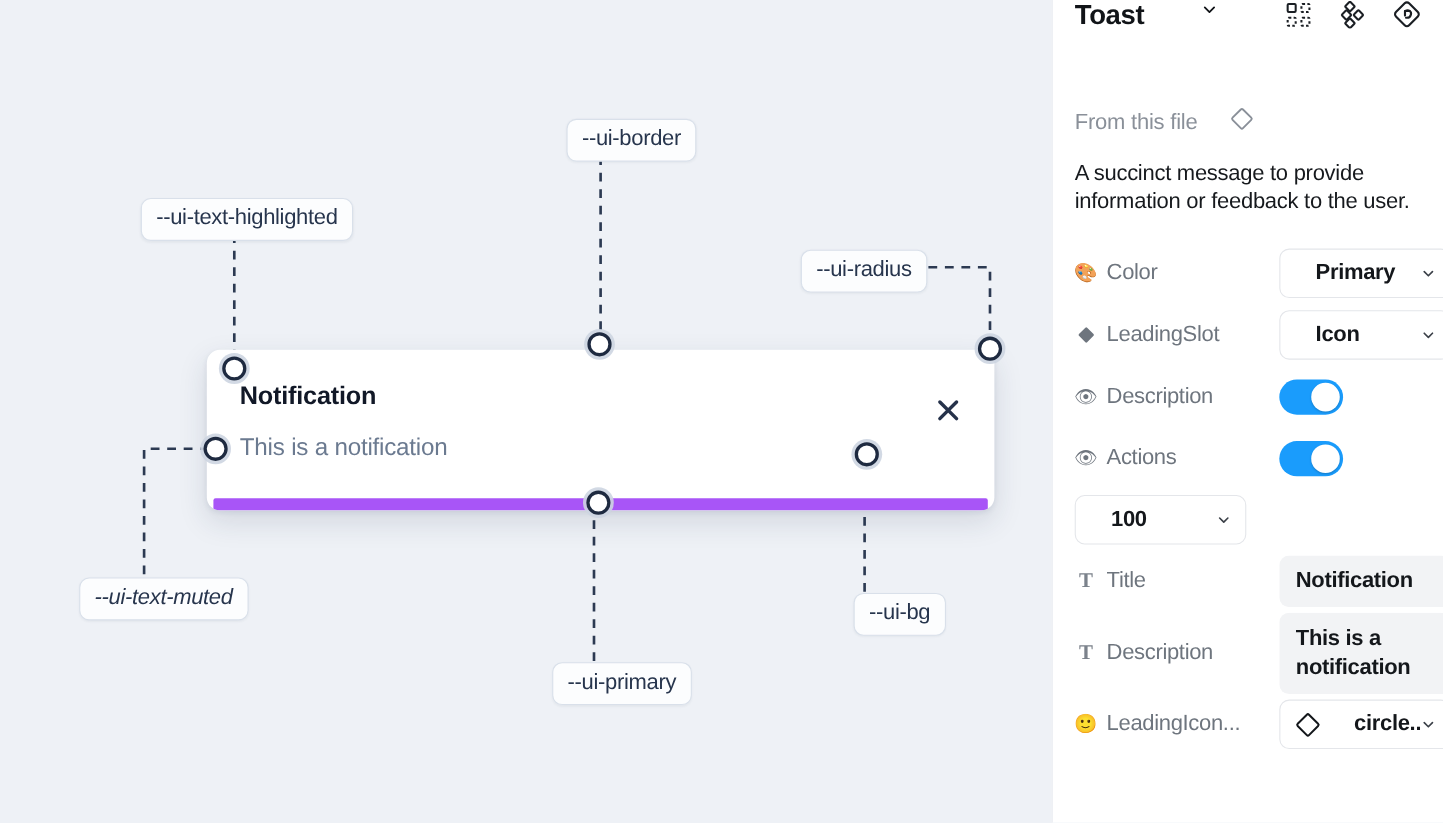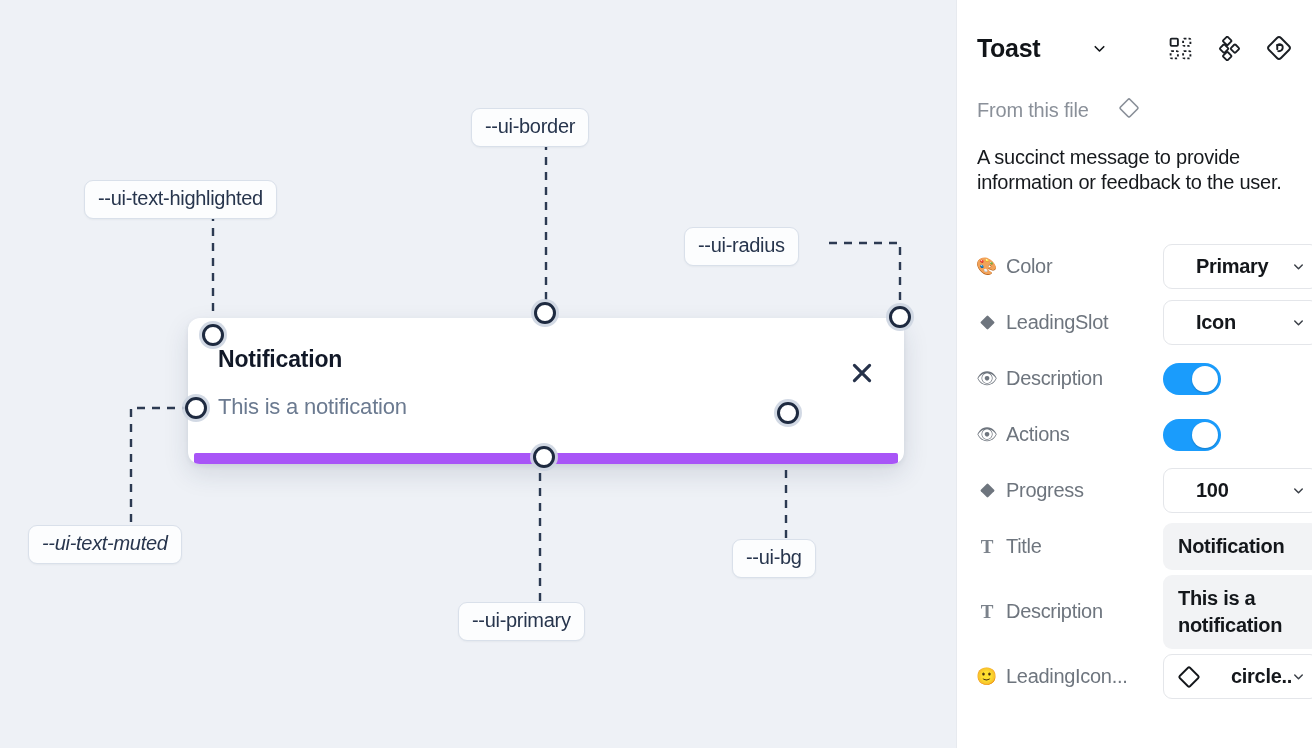--- a/index.html
+++ b/index.html
@@ -54,20 +54,21 @@
     background: #fcfdfe;
     border: 1px solid #d9e0ea;
     border-radius: 9px;
     color: #27354d;
     font-size: 20px;
     letter-spacing: -.3px;
     padding: 6px 13px 8px;
     white-space: nowrap;
     box-shadow: 0 1px 2px rgba(40,55,80,.05);
     cursor: pointer;
+    margin-left: 44px;
   }
 
   
   .dot {
     position: absolute; width: 22px; height: 22px;
     border-radius: 50%;
     background: #ffffff;
     border: 3.2px solid #1e2a40;
     box-shadow: 0 0 0 3px rgba(205,213,225,.9);
     cursor: pointer;
@@ -75,21 +76,21 @@
 
   
   #panel {
     position: relative;
     width: 356px; height: 748px;
     background: #ffffff;
     border-left: 1px solid #e7eaef;
     padding: 0 20px;
   }
   .panel-head {
-    display: flex; align-items: center;
+    display: flex; align-items: flex-start;
     height: 96px;
     gap: 42px;
   }
   .panel-title {
     font-size: 25px; font-weight: 700; color: #111418;
     letter-spacing: -.3px;
   }
   .caret-btn {
     margin-left: 9px; display: flex; align-items: center; cursor: pointer;
   }
@@ -97,21 +98,21 @@
   .head-icons .ic { cursor: pointer; display: flex; }
 
   .fromfile {
     display: flex; align-items: center; gap: 28px;
     font-size: 20px; color: #8a9099; letter-spacing: -.2px;
     margin-bottom: 20px;
   }
   .blurb {
     font-size: 20px; color: #16191d; line-height: 1.27;
     letter-spacing: -.25px;
-    margin-bottom: 43px;
+    margin-bottom: 24px;
   }
 
   .prop {
     display: flex; align-items: center;
     min-height: 56px;
     margin-bottom: 0px;
   }
   .prop-label {
     display: flex; align-items: center; gap: 9px;
     font-size: 20px; color: #6e757e; letter-spacing: -.3px;
@@ -306,28 +307,20 @@
       <div class="prop-label">
         <span class="prop-icon">👁</span>
         <span>Actions</span>
       </div>
       <div class="toggle">
           <span class="knob"></span>
         </div>
     </div>
 
     <div class="prop">
-      <div class="prop-label">
-        <span class="prop-icon">
-          <svg width="17" height="17" viewBox="0 0 24 24">
-              <rect x="4.6" y="4.6" width="14.8" height="14.8" rx="1.6" transform="rotate(45 12 12)" fill="#6e757e"></rect>
-            </svg>
-        </span>
-        <span>Progress</span>
-      </div>
       <div class="field">
         <span class="val">100</span>
         <span class="chev">
           <svg width="15" height="15" viewBox="0 0 24 24" fill="none" stroke="#3b4048" stroke-width="2.4" stroke-linecap="round" stroke-linejoin="round">
               <path d="M6 9.5 L12 15.5 L18 9.5"></path>
             </svg>
         </span>
       </div>
     </div>
 

